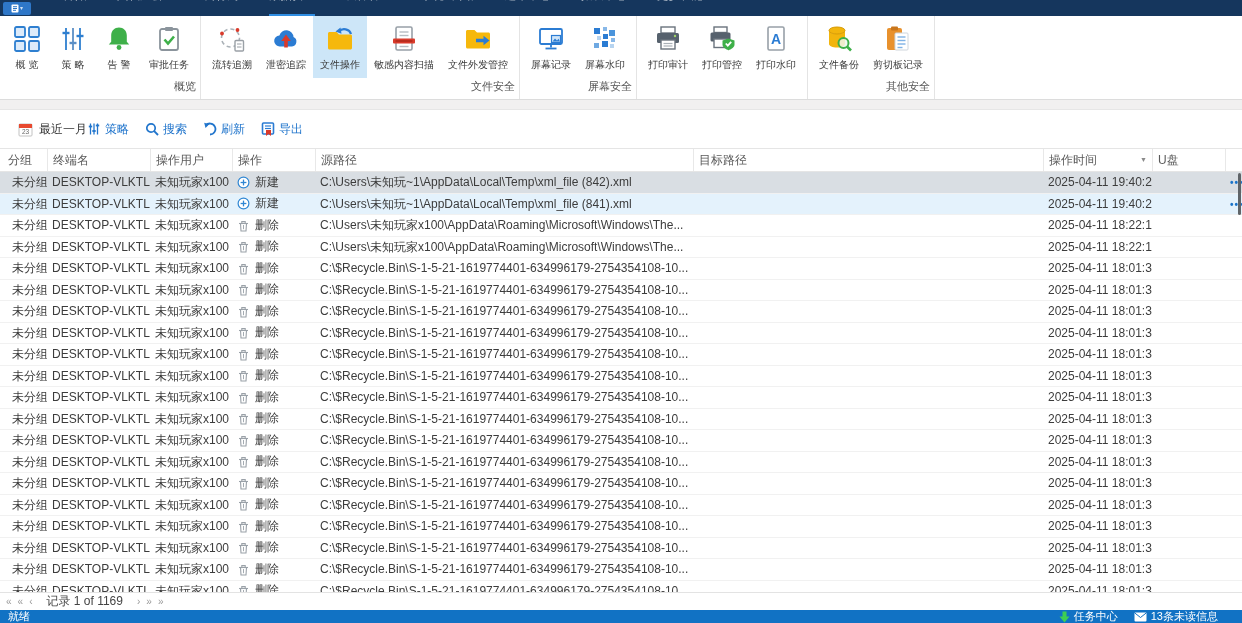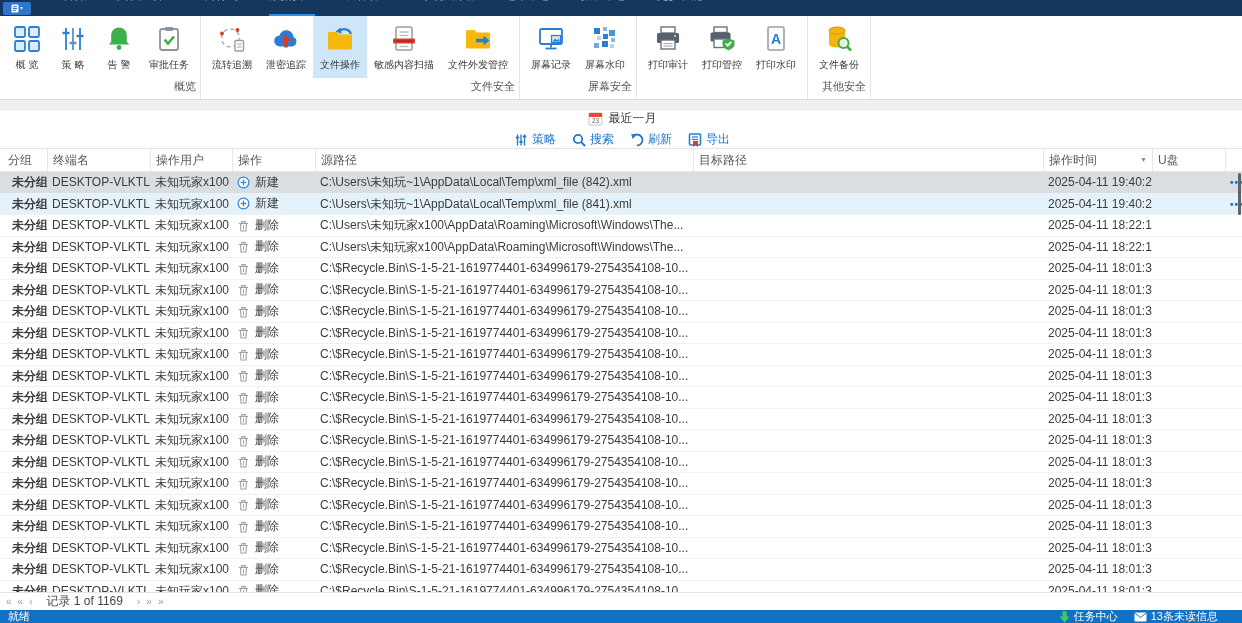--- a/index.html
+++ b/index.html
@@ -26,43 +26,43 @@
   .ritem { display:flex; flex-direction:column; align-items:center; padding:5px 7px 3px;
     min-width:46px; cursor:pointer; height:62px; justify-content:flex-start; }
   .ritem.sel { background:#cde6f8; }
   .ricon { height:36px; display:flex; align-items:center; justify-content:center; position:relative; }
   .rlabel { font-size:10px; color:#3a3a3a; white-space:nowrap; margin-top:1px; }
   .rglabel { text-align:right; font-size:11px; color:#555; padding:1px 0 5px; }
 
   .grayband { height:10px; background:#f1f0f0; border-bottom:1px solid #e6e6e6; }
 
   
-  .filterbar { height:38px; display:flex; align-items:center; justify-content:space-between;
-    padding:0 16px 0 18px; background:#fff;flex-direction:column; }
+  .filterbar { height:38px; display:flex; align-items:center; 
+    padding:0 16px 0 18px; background:#fff; }
   .daterange { display:flex; align-items:center; gap:6px; font-size:12px; color:#333; cursor:pointer; }
   .actions { display:flex; gap:16px; }
   .act { display:flex; align-items:center; gap:4px; font-size:12px; color:#2175cc; cursor:pointer; }
 
   
   .thead, .trow { display:grid; grid-template-columns:47px 103px 82px 83px 378px 350px 109px 73px 17px; }
   .thead { height:24px; border-top:1px solid #e5e5e5; border-bottom:1px solid #e5e5e5;
     font-size:12px; color:#5a5a5a; }
   .thead .hc { line-height:22px; padding-left:5px; white-space:nowrap; overflow:hidden;
     border-left:1px solid #e8e8e8; }
   .thead .hc:first-child { border-left:none; padding-left:8px; }
   .hc.time { display:flex; justify-content:space-between; padding-right:5px; }
   .sorticon { font-size:7px; color:#8a8a8a; cursor:pointer; }
 
   .tbody { height:420px; overflow:hidden; position:relative; }
   .trow { height:21.5px; border-bottom:1px solid #f1f1f1; background:#fff; }
   .trow.selected { background:#d9dee3; }
   .trow.hover { background:#e4f2fc; }
   .trow .c { font-size:12px; color:#3c3c3c; line-height:21px; padding-left:5px;
     white-space:nowrap; overflow:hidden; }
-  .trow .c-group { padding-left:12px;font-weight:bold; }
+  .trow .c-group { padding-left:12px; }
   .c-op { display:flex; align-items:center; gap:5px; }
   .c-op .opico { display:flex; align-items:center; }
   .rowmenu { color:#1a73c9; font-weight:bold; font-size:10px; letter-spacing:1px; cursor:pointer;
     line-height:21px; }
   .vscroll { position:absolute; right:1px; top:1px; width:3px; height:42px; background:#5f6468;
     border-radius:2px; }
 
   
   .pagebar { height:18px; background:#fff; border-top:1px solid #e3e3e3; display:flex;
     align-items:center; font-size:11px; color:#8a8a8a; padding-left:6px; gap:6px; }
@@ -312,20 +312,34 @@
               <svg width="30" height="30" viewBox="0 0 30 30">
                 <path d="M5 6.5v13.5c0 2 3.6 3.6 8 3.6 1 0 2-.1 2.9-.2" fill="none"></path>
                 <path d="M5 6.5c0 1.9 3.6 3.5 8 3.5s8-1.6 8-3.5S17.4 3 13 3 5 4.6 5 6.5z" fill="#f2b50d"></path>
                 <path d="M5 6.5v13.5c0 1.9 3.6 3.5 8 3.5s8-1.6 8-3.5V6.5c0 1.9-3.6 3.5-8 3.5S5 8.4 5 6.5z" fill="#f2b50d"></path>
                 <ellipse cx="13" cy="6.5" rx="8" ry="3.5" fill="none" stroke="#d89c06" stroke-width="1"></ellipse>
                 <circle cx="19.5" cy="19" r="5" fill="#eef7ee" fill-opacity="0.85" stroke="#3eb049" stroke-width="2"></circle>
                 <line x1="23" y1="22.5" x2="27" y2="26.5" stroke="#3eb049" stroke-width="2.6"></line>
               </svg>
             </span>
           <span class="rlabel">文件备份</span>
+        </div>
+        <div class="ritem">
+          <span class="ricon">
+              <svg width="30" height="30" viewBox="0 0 30 30">
+                <rect x="4" y="4" width="15" height="22" rx="2" fill="#e8912d"></rect>
+                <rect x="8" y="2.5" width="7" height="4" rx="1" fill="#c9761d"></rect>
+                <rect x="12" y="9" width="13" height="17" rx="1" fill="#fff" stroke="#cfd6dc" stroke-width="1"></rect>
+                <line x1="14.5" y1="13" x2="22.5" y2="13" stroke="#7fb2e6" stroke-width="1.4"></line>
+                <line x1="14.5" y1="16.5" x2="22.5" y2="16.5" stroke="#7fb2e6" stroke-width="1.4"></line>
+                <line x1="14.5" y1="20" x2="22.5" y2="20" stroke="#7fb2e6" stroke-width="1.4"></line>
+                <line x1="14.5" y1="23.5" x2="19.5" y2="23.5" stroke="#7fb2e6" stroke-width="1.4"></line>
+              </svg>
+            </span>
+          <span class="rlabel">剪切板记录</span>
         </div>
       </div>
       <div class="rglabel">其他安全</div>
     </div>
 
   </div>
 
   <div class="grayband"></div>
 
   <div class="filterbar">

